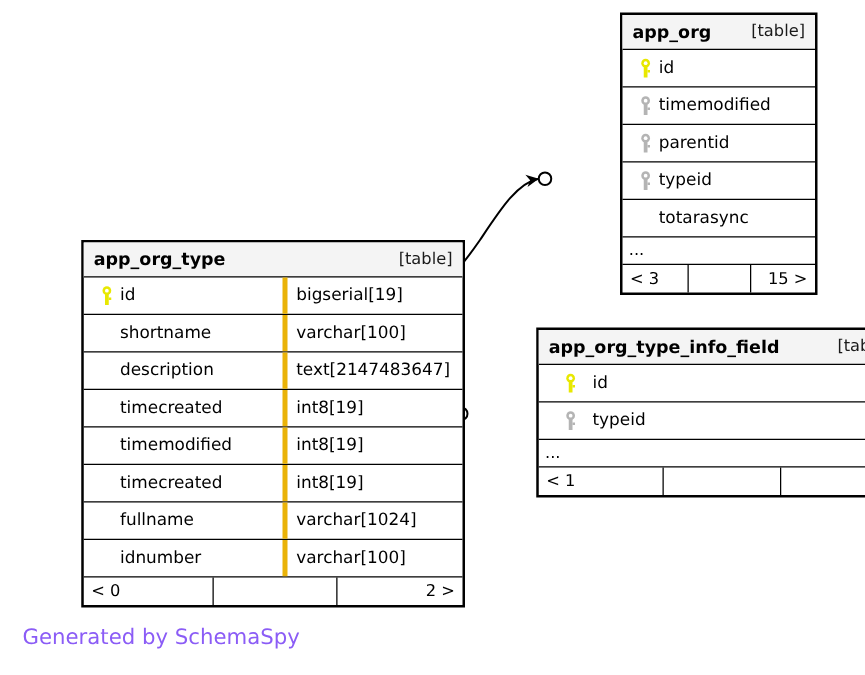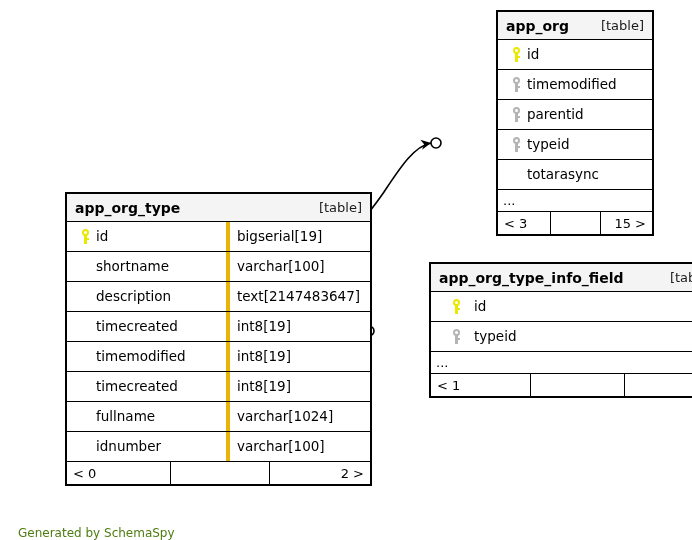--- a/index.html
+++ b/index.html
@@ -163,23 +163,23 @@
     padding: 0 6px;
   }
   .foot-left  { flex: 1 1 34%; justify-content: flex-start; }
   .foot-mid   { flex: 1 1 33%; border-left: 1px solid #000; border-right: 1px solid #000; }
   .foot-right { flex: 1 1 33%; justify-content: flex-end; }
 
   
   #caption {
     position: absolute;
     left: 18px;
-    top: 526px;
-    font-size: 12px;
-    color: #4d7c0f;
+    top: 500px;
+    font-size: 17px;
+    color: #8b5cf6;
     white-space: nowrap;
   }
 </style>
 </head>
 <body>
 
 <div id="canvas">
 
   <svg id="edges" viewBox="0 0 692 540" width="692" height="540">
     <defs>

